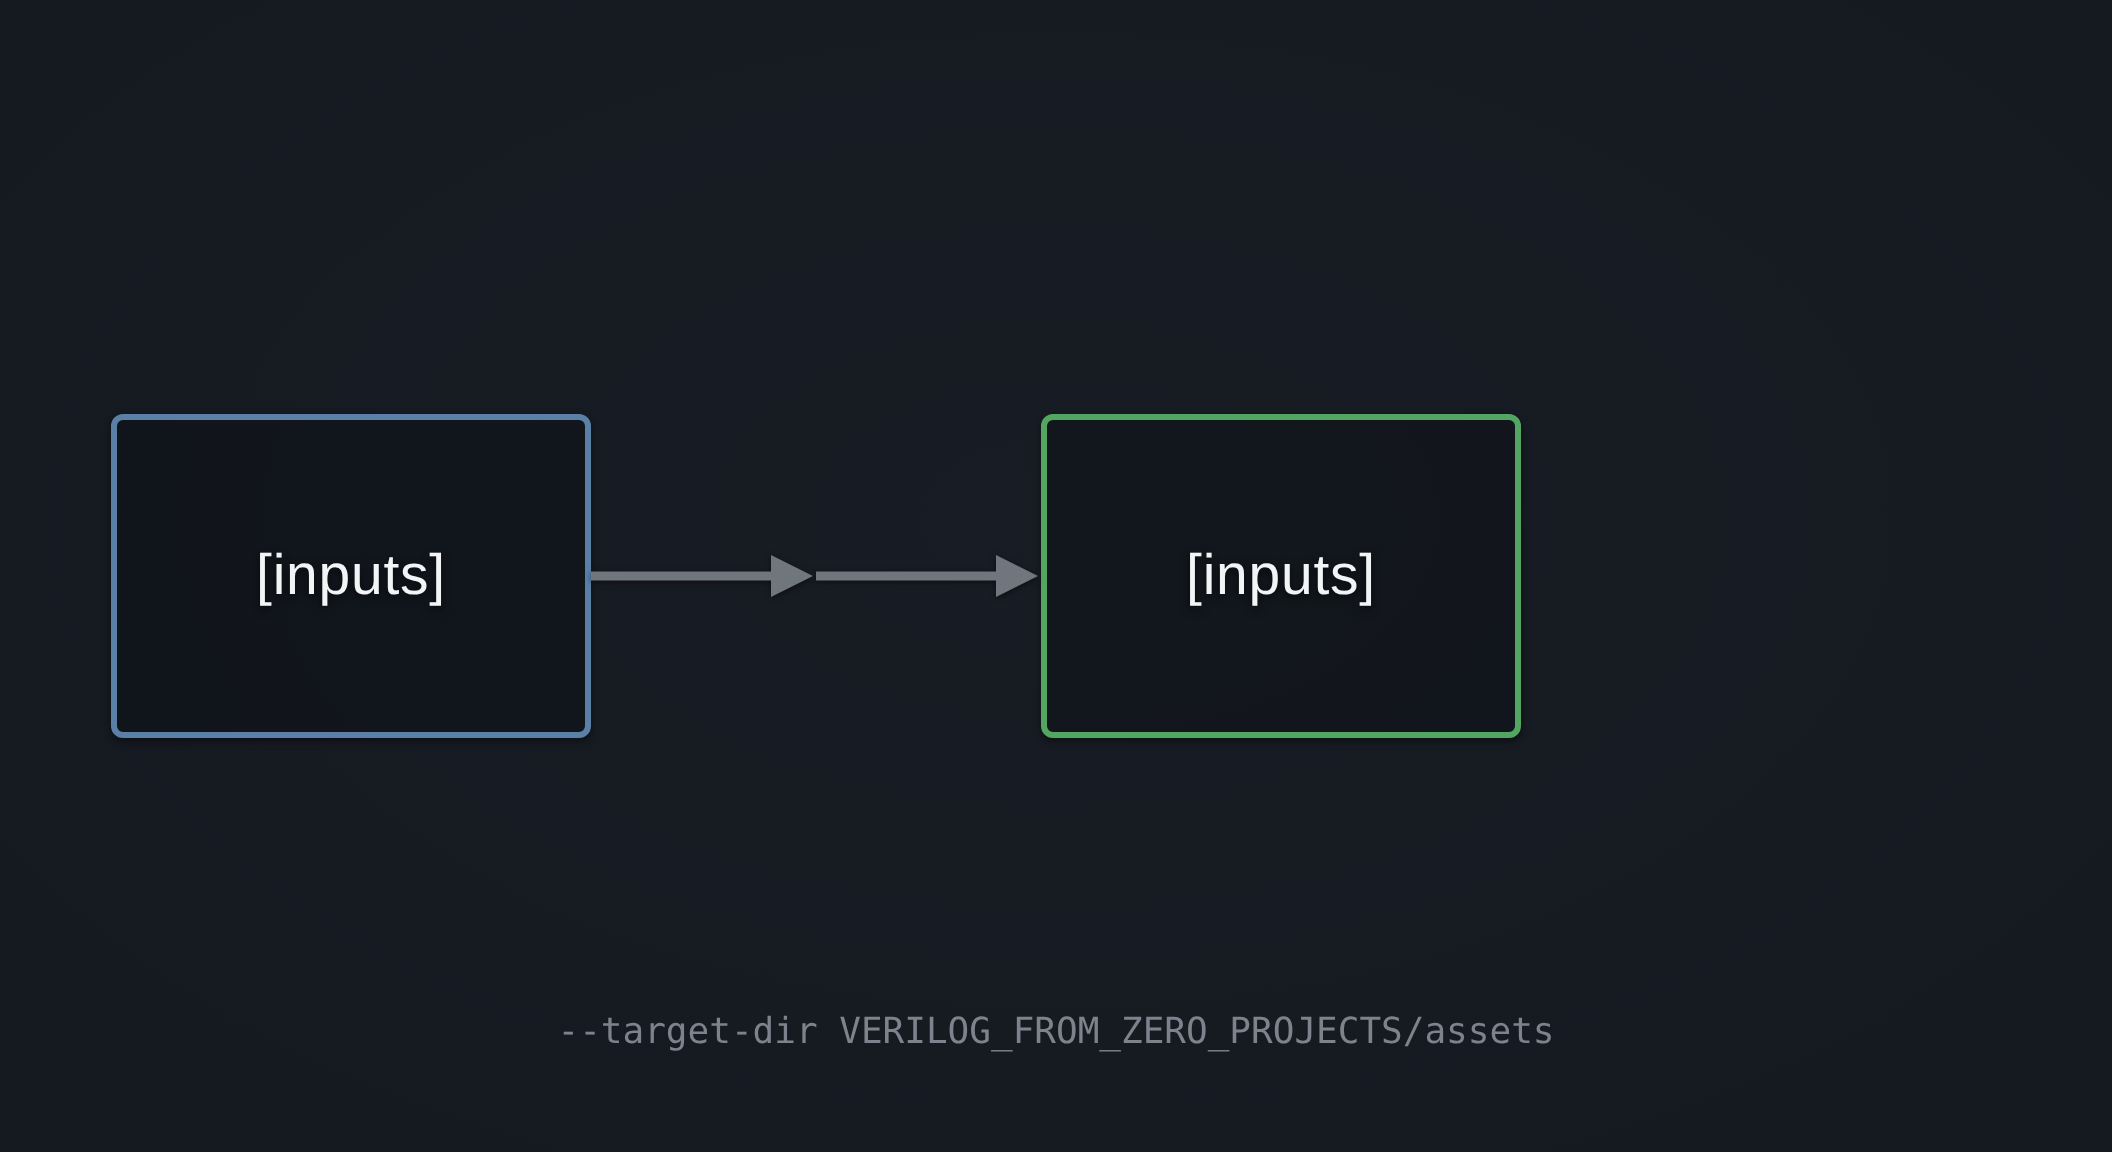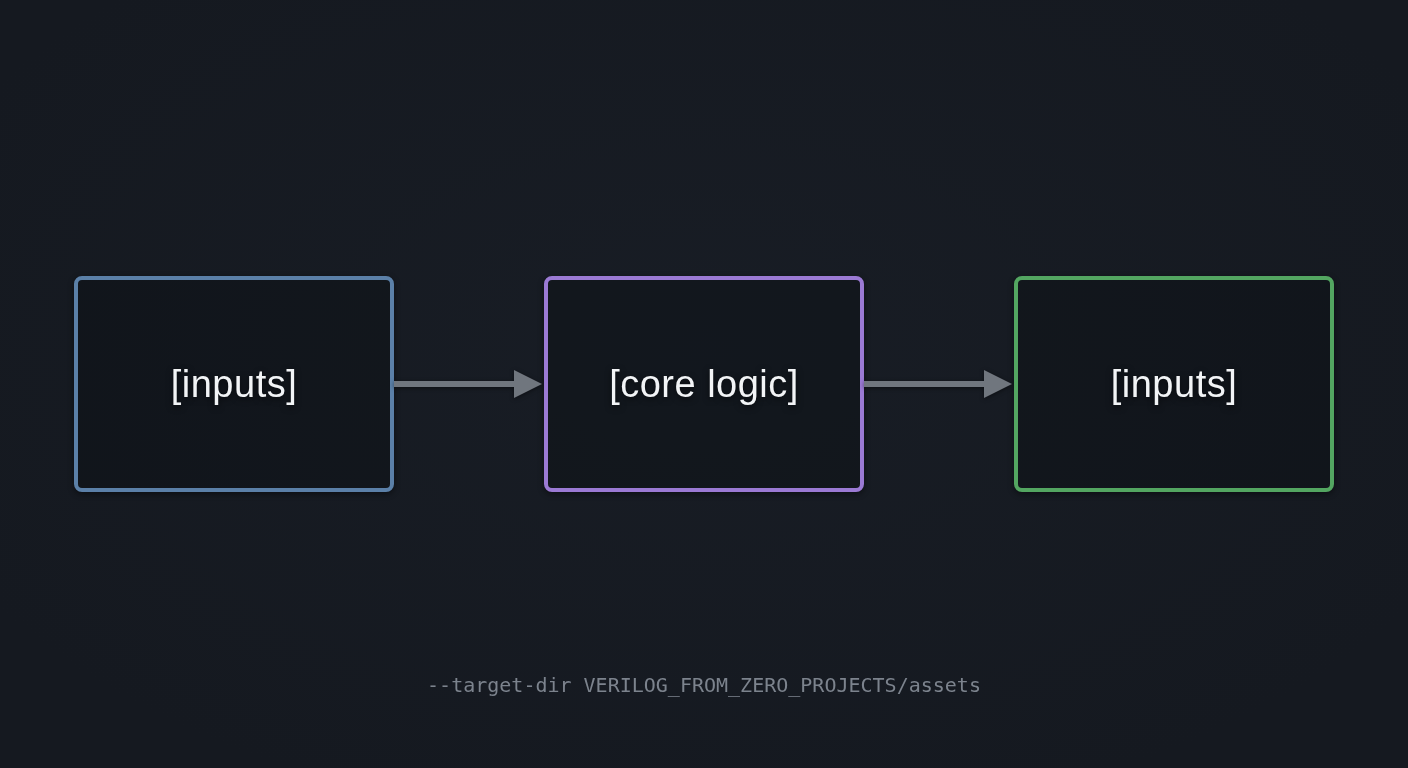--- a/index.html
+++ b/index.html
@@ -56,21 +56,21 @@
     display: block;
     filter: drop-shadow(0 1px 2px rgba(0,0,0,0.5));
   }
   .caption {
     position: absolute;
     left: 0;
     right: 0;
     top: 673px;
     text-align: center;
     font-family: "DejaVu Sans Mono", "Liberation Mono", monospace;
-    font-size: 20px;
+    font-size: 24px;
     letter-spacing: 0px;
     color: var(--caption-color, #7c838d);
     white-space: pre;
   }
 </style>
 </head>
 <body>
 
 <div class="canvas">
 
@@ -80,23 +80,20 @@
       <span class="node-label">[inputs]</span>
     </div>
 
     <div class="arrow-wrap">
       <svg width="150" height="44" viewBox="0 0 150 44" aria-hidden="true">
         <line x1="0" y1="22" x2="124" y2="22" stroke="currentColor" stroke-width="6"></line>
         <polygon points="120,8 148,22 120,36" fill="currentColor"></polygon>
       </svg>
     </div>
 
-    <div class="node" style="border-color: rgb(155, 122, 212);">
-      <span class="node-label">[core logic]</span>
-    </div>
 
     <div class="arrow-wrap">
       <svg width="150" height="44" viewBox="0 0 150 44" aria-hidden="true">
         <line x1="0" y1="22" x2="124" y2="22" stroke="currentColor" stroke-width="6"></line>
         <polygon points="120,8 148,22 120,36" fill="currentColor"></polygon>
       </svg>
     </div>
 
     <div class="node" style="border-color: rgb(83, 166, 97);">
       <span class="node-label">[inputs]</span>

